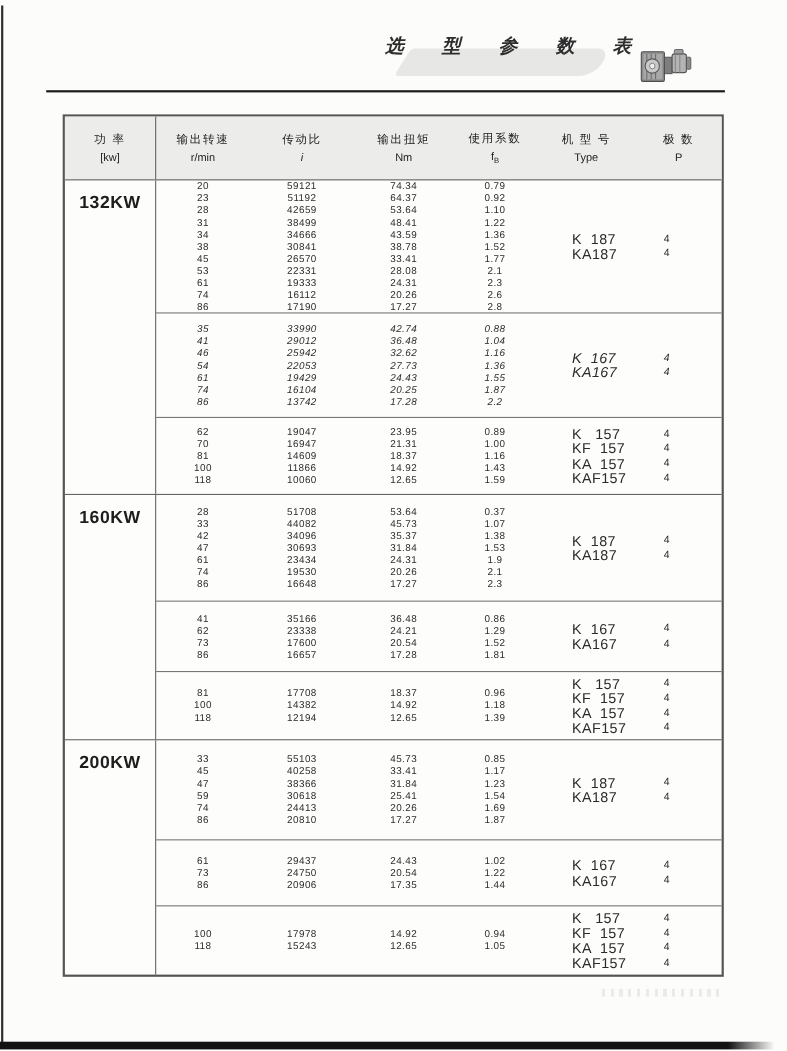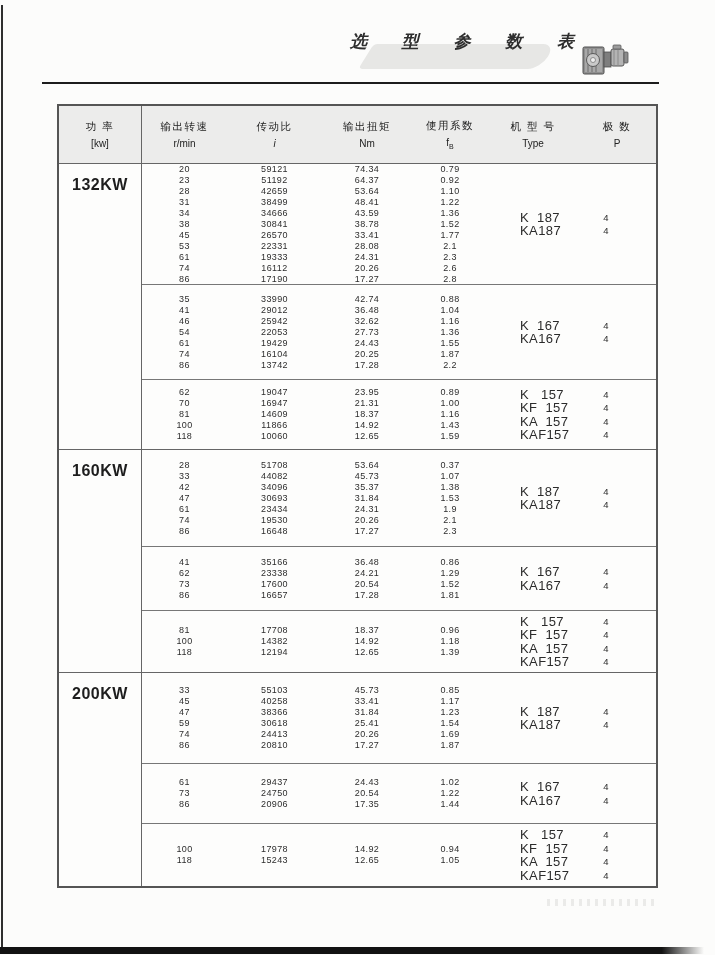--- a/index.html
+++ b/index.html
@@ -161,21 +161,21 @@
               <div class="type-row">
                 <div class="type-name">K  187</div>
                 <div class="type-p">4</div>
               </div>
               <div class="type-row">
                 <div class="type-name">KA187</div>
                 <div class="type-p">4</div>
               </div>
             </div>
           </div>
-          <div class="block blk-border" style="height: 95px;">
+          <div class="block blk-border" style="height: 95px; font-style: italic;">
             <div class="data-grid">
               <div class="cell">35</div>
               <div class="cell">33990</div>
               <div class="cell">42.74</div>
               <div class="cell">0.88</div>
               <div class="cell">41</div>
               <div class="cell">29012</div>
               <div class="cell">36.48</div>
               <div class="cell">1.04</div>
               <div class="cell">46</div>

